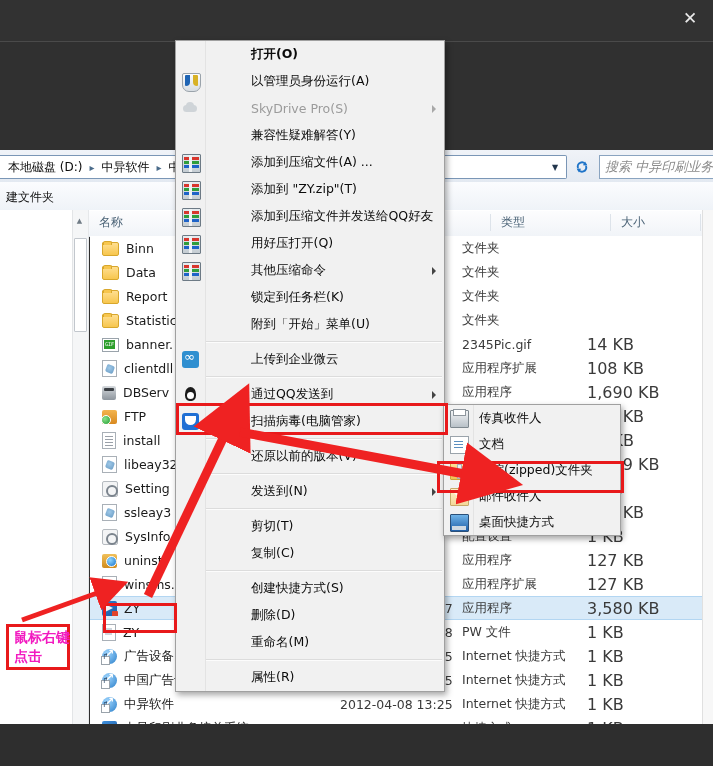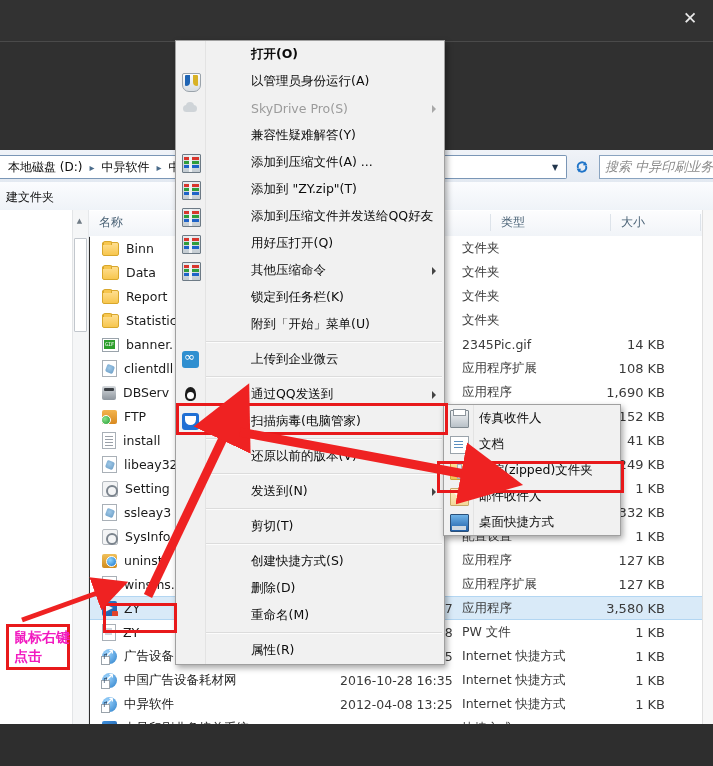--- a/index.html
+++ b/index.html
@@ -57,21 +57,21 @@
   #navsplit{position:absolute;left:88px;top:210px;width:1px;height:514px;background:#e6e8ea;}
 
   
   #filelist{position:absolute;left:90px;top:236px;width:612px;height:488px;background:#fff;overflow:hidden;}
   .frow{position:relative;height:24px;display:flex;align-items:center;font-size:12.5px;color:#1b1b1b;}
   .frow.sel{background:#d9eaf8;border-top:1px solid #b3d6f2;border-bottom:1px solid #b3d6f2;height:22px;}
   .fname{display:flex;align-items:center;width:250px;padding-left:12px;box-sizing:border-box;white-space:nowrap;overflow:hidden;}
   .ficon{width:16px;height:16px;margin-right:7px;flex:none;position:relative;}
   .fdate{width:120px;text-align:left;color:#3a3a3a;font-size:12.5px;white-space:nowrap;}
   .ftype{width:125px;color:#3a3a3a;font-size:12.5px;white-space:nowrap;padding-left:2px;}
-  .fsize{width:78px;text-align:right;color:#3a3a3a;font-size:13px;white-space:nowrap;}
+  .fsize{width:78px;color:#3a3a3a;font-size:16px;white-space:nowrap;}
 
   
   #listscroll{position:absolute;left:702px;top:210px;width:11px;height:514px;background:#f7f7f7;border-left:1px solid #e0e0e0;}
 
   
   .ic-folder{background:linear-gradient(#ffdf91,#f7c64e);border:1px solid #d8a72c;border-radius:1px 2px 2px 2px;width:15px;height:12px;margin-top:2px;}
   .ic-folder:before{content:"";position:absolute;left:0;top:-2px;width:7px;height:3px;background:#f7c64e;border:1px solid #d8a72c;border-bottom:none;border-radius:2px 2px 0 0;}
   .ic-gif{width:15px;height:12px;margin-top:2px;background:#fff;border:1px solid #9aa3ab;}
   .ic-gif:after{content:"GIF";position:absolute;left:1px;top:1px;font-size:5px;color:#fff;background:#2c9e2c;padding:0 1px;line-height:9px;font-family:"DejaVu Sans Mono",monospace;}
   .ic-dll{width:13px;height:15px;background:#fff;border:1px solid #a9b0b7;margin-top:1px;}
@@ -479,20 +479,23 @@
     </div>
     <div class="msep"></div>
     <div class="mi">
       <span class="mlabel">发送到(N)</span>
       <span class="arrow"></span>
     </div>
     <div class="msep"></div>
     <div class="mi">
       <span class="mlabel">剪切(T)</span>
     </div>
+    <div class="mi">
+      <span class="mlabel">复制(C)</span>
+    </div>
     <div class="msep"></div>
     <div class="mi">
       <span class="mlabel">创建快捷方式(S)</span>
     </div>
     <div class="mi">
       <span class="mlabel">删除(D)</span>
     </div>
     <div class="mi">
       <span class="mlabel">重命名(M)</span>
     </div>

